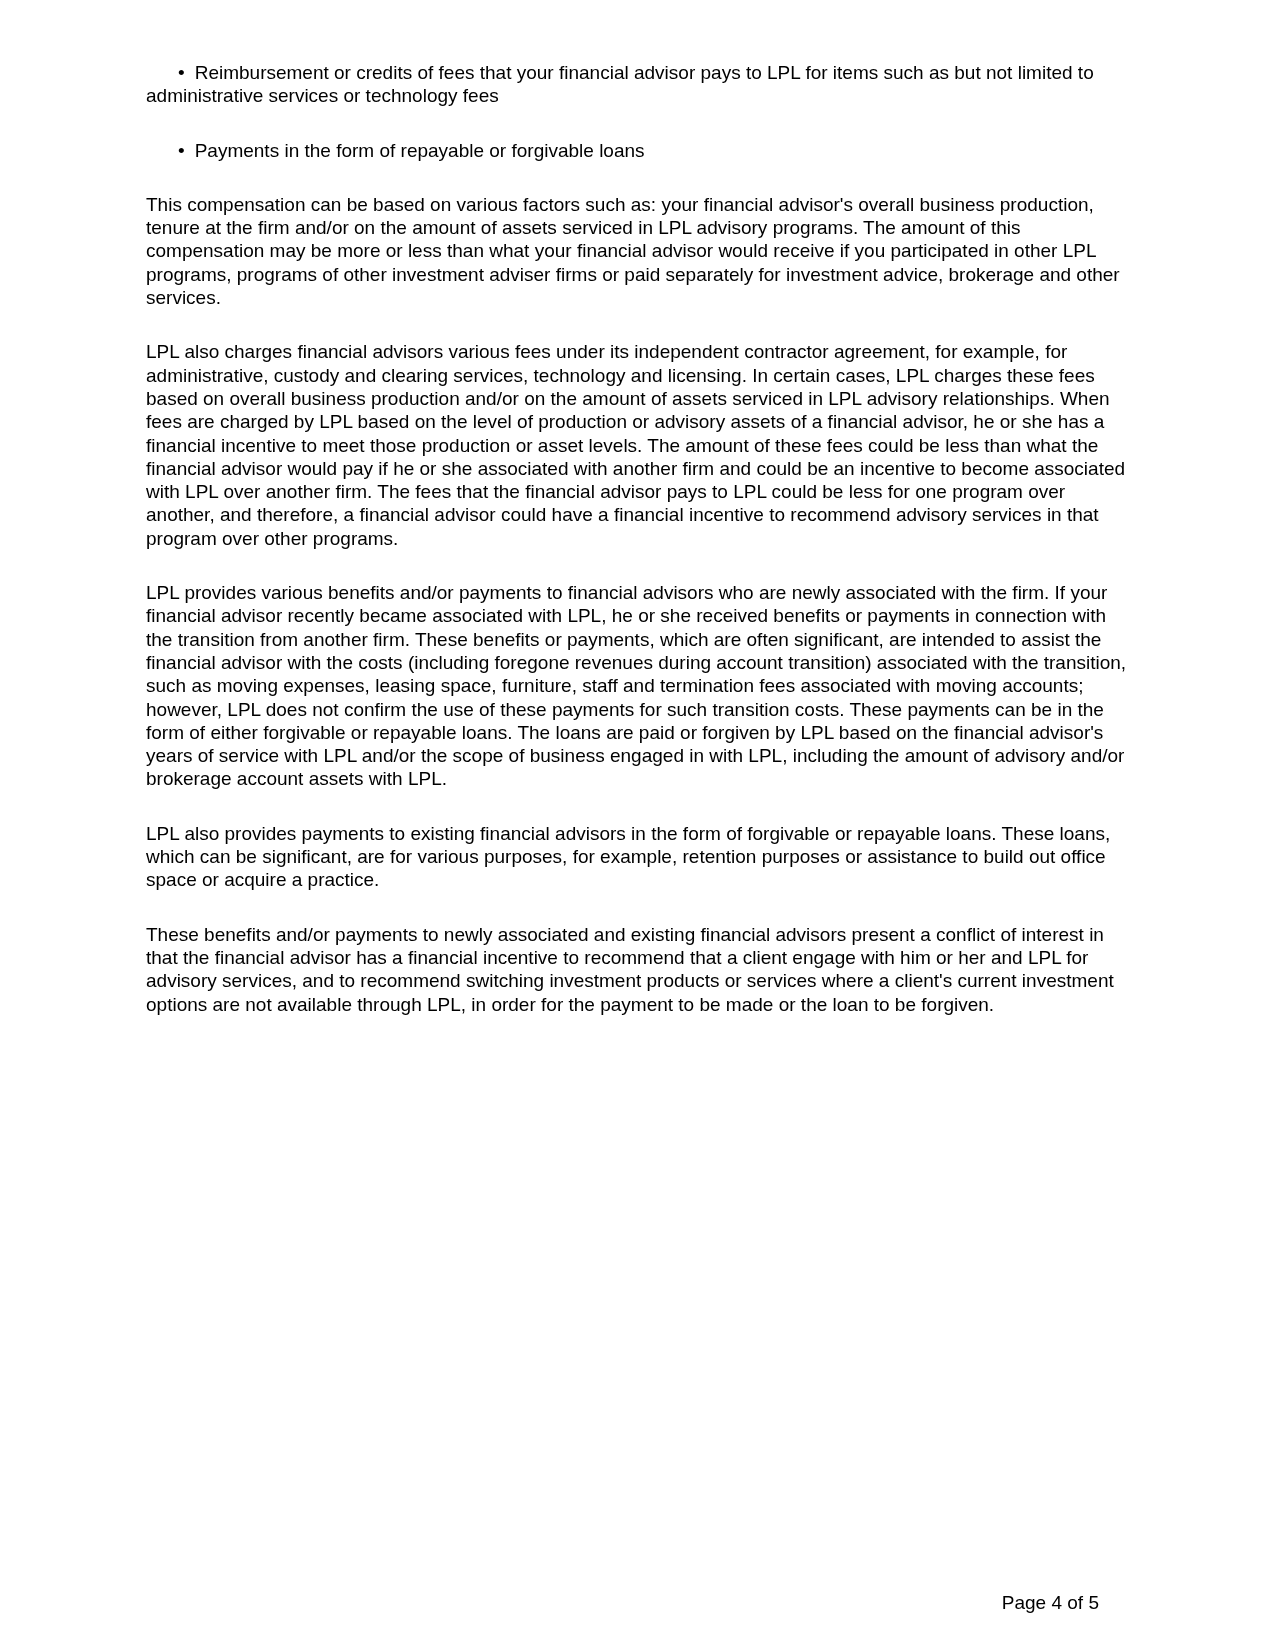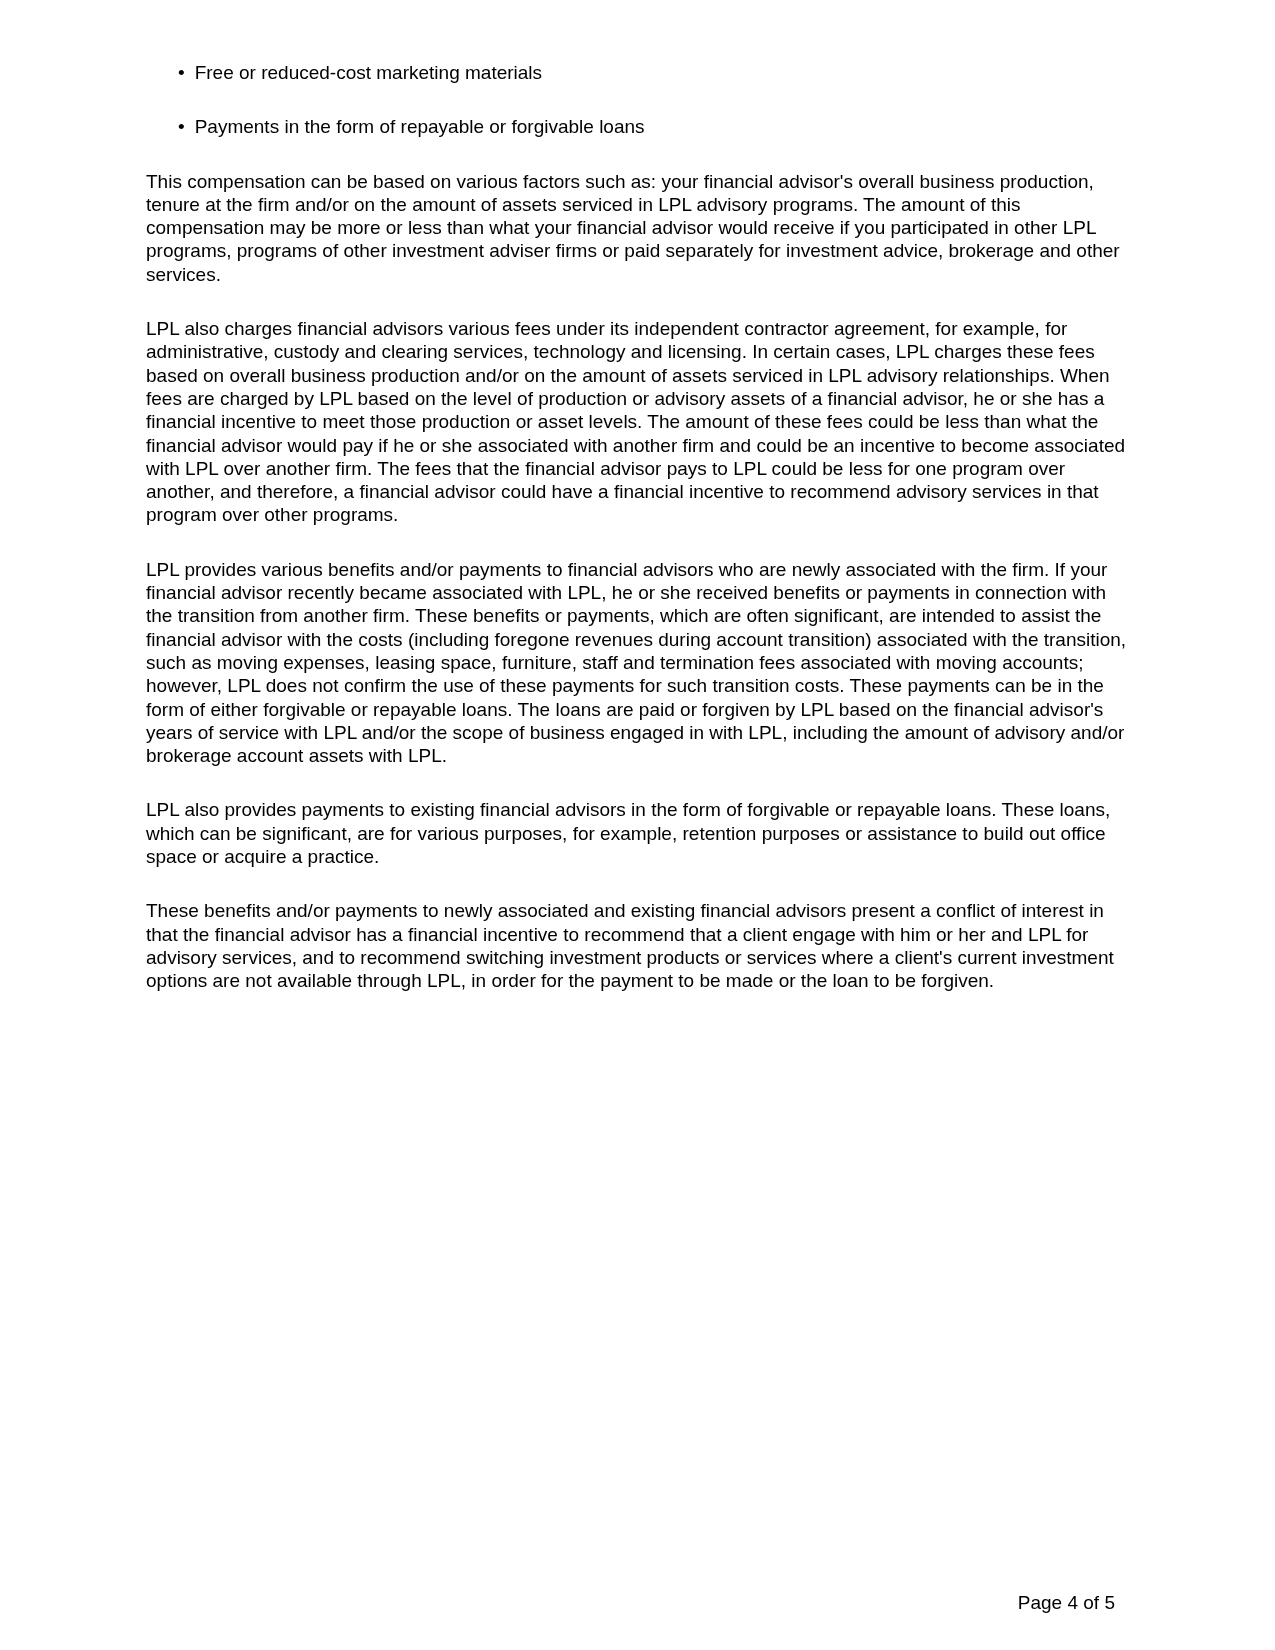--- a/index.html
+++ b/index.html
@@ -30,34 +30,34 @@
   }
   .bullet {
     text-indent: 32px; 
   }
   .bullet .marker {
     padding-right: 10px;
   }
   .footer {
     position: absolute;
     top: 1591px;
-    right: 160px;
+    right: 176px;
     font-size: 19px;
     line-height: 23.3px;
     margin-left: 31px;
   }
 </style>
 </head>
 <body>
 
 <div class="page">
   <div class="content">
 
+    <p class="bullet"><span class="marker">•</span><span>Reimbursement or credits of fees that your financial advisor pays to LPL for items such as but not limited to administrative services or technology fees</span></p>
 
-    <p class="bullet"><span class="marker">•</span><span>Free or reduced-cost marketing materials</span></p>
 
 
 
     <p class="bullet"><span class="marker">•</span><span>Payments in the form of repayable or forgivable loans</span></p>
 
 
     <p class="para">This compensation can be based on various factors such as: your financial advisor's overall business production, tenure at the firm and/or on the amount of assets serviced in LPL advisory programs. The amount of this compensation may be more or less than what your financial advisor would receive if you participated in other LPL programs, programs of other investment adviser firms or paid separately for investment advice, brokerage and other services.</p>
 
     <p class="para">LPL also charges financial advisors various fees under its independent contractor agreement, for example, for administrative, custody and clearing services, technology and licensing. In certain cases, LPL charges these fees based on overall business production and/or on the amount of assets serviced in LPL advisory relationships. When fees are charged by LPL based on the level of production or advisory assets of a financial advisor, he or she has a financial incentive to meet those production or asset levels. The amount of these fees could be less than what the financial advisor would pay if he or she associated with another firm and could be an incentive to become associated with LPL over another firm. The fees that the financial advisor pays to LPL could be less for one program over another, and therefore, a financial advisor could have a financial incentive to recommend advisory services in that program over other programs.</p>
 

